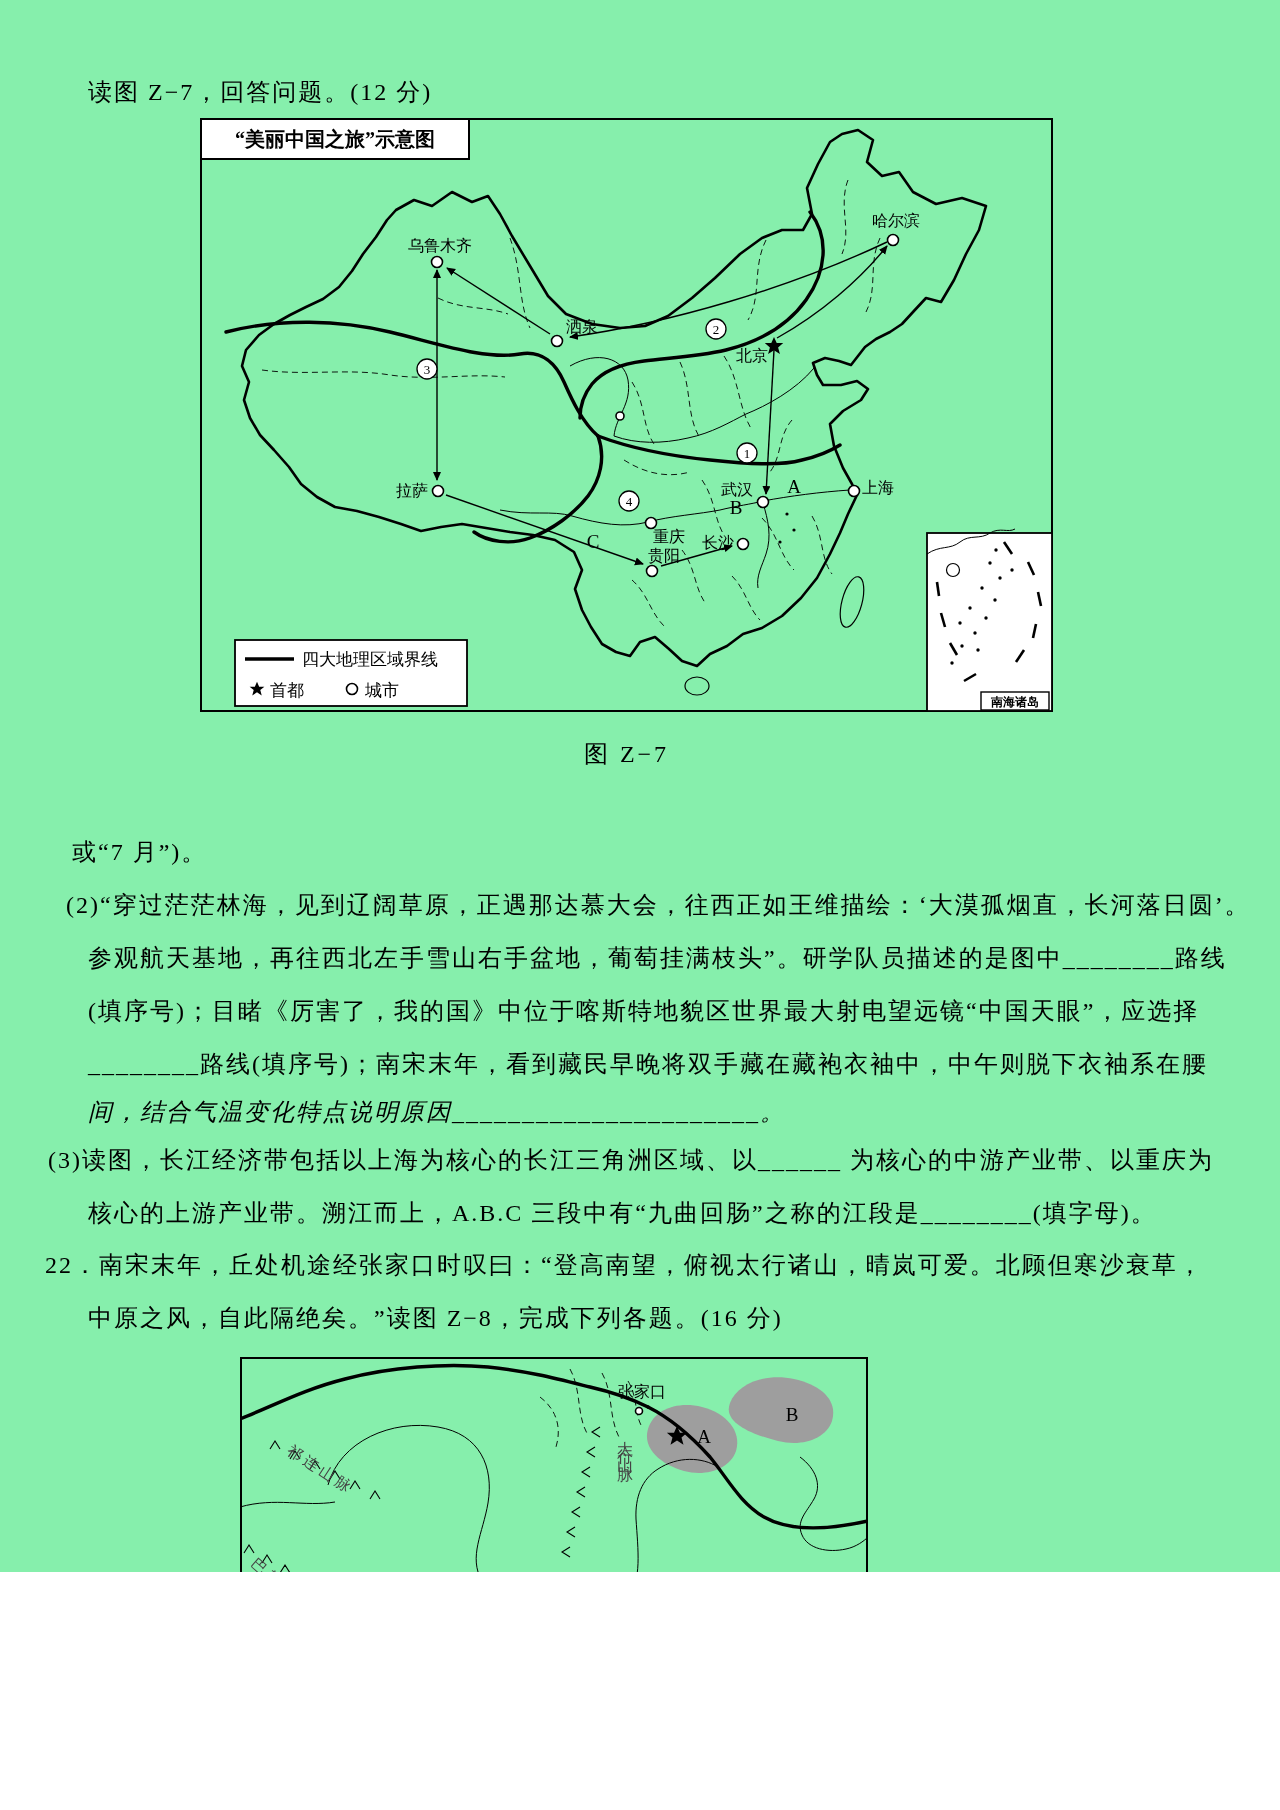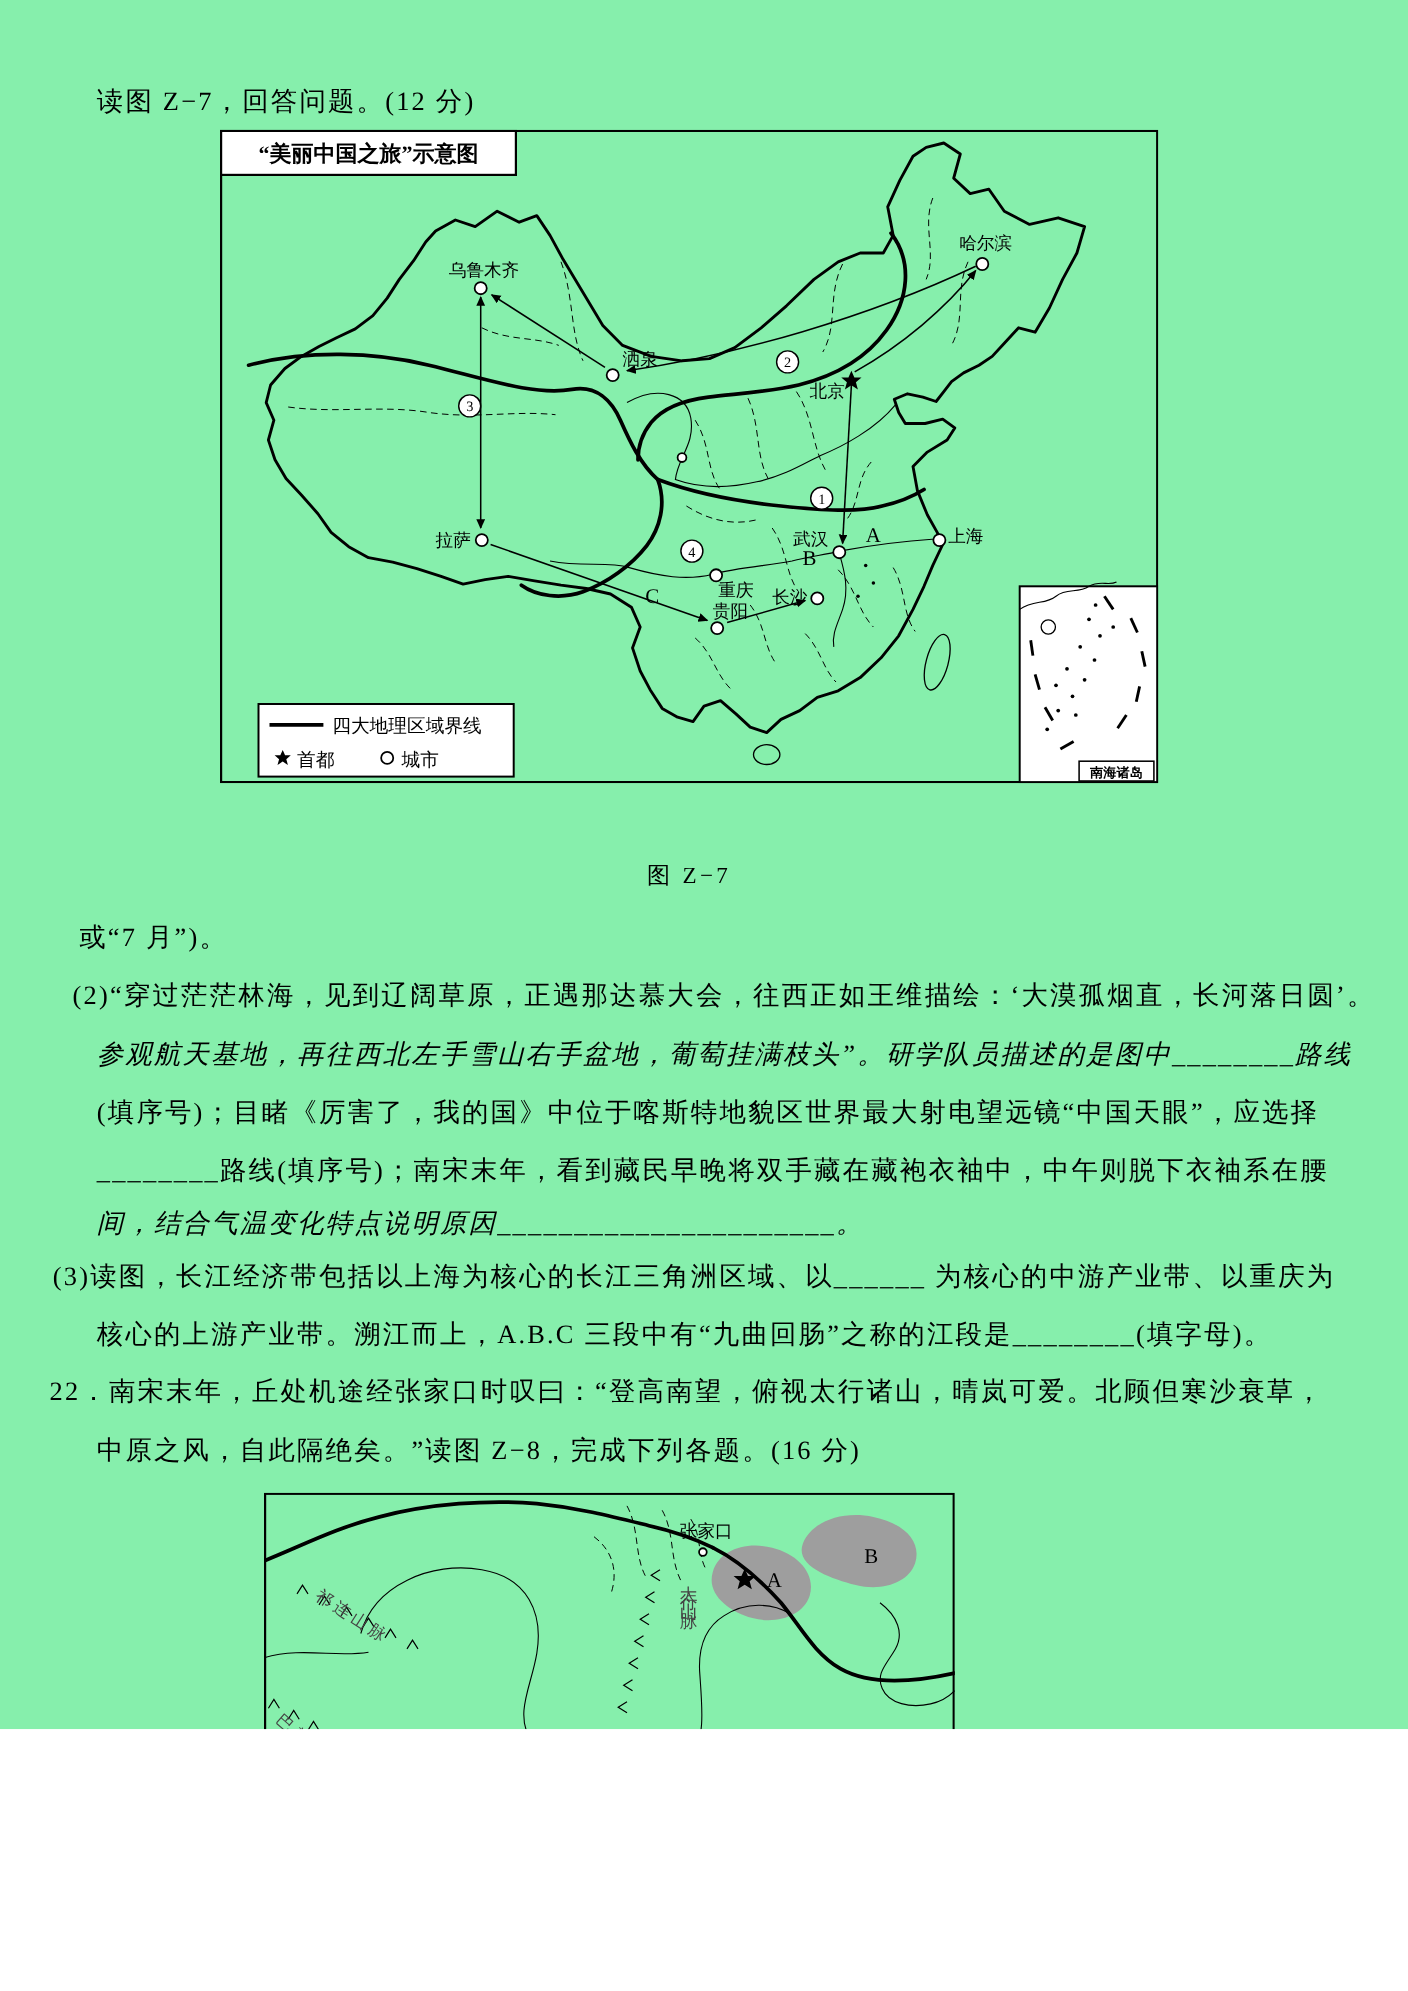--- a/index.html
+++ b/index.html
@@ -1,19 +1,19 @@
 <!DOCTYPE html>
 <html><head>
 <meta charset="utf-8">
 <style>
   html,body{margin:0;padding:0;background:#fff;}
   .page{position:relative;width:1280px;height:1572px;background:#86efac;
         font-family:"Liberation Serif","DejaVu Serif",serif;color:#000;overflow:hidden;padding-left:21px;}
   .tl{position:absolute;font-size:24px;letter-spacing:2px;white-space:nowrap;}
-  .cap{position:absolute;text-align:center;font-size:21px;letter-spacing:3px;margin-top:44px;}
+  .cap{position:absolute;text-align:center;font-size:24px;letter-spacing:3px;}
   svg{position:absolute;}
   svg text{font-family:"Liberation Serif","DejaVu Serif",serif;fill:#000;}
   .outline{fill:none;stroke:#000;stroke-width:2.6;stroke-linejoin:round;}
   .thick{fill:none;stroke:#000;stroke-width:3.4;stroke-linecap:round;}
   .thin{fill:none;stroke:#000;stroke-width:1;}
   .dash{fill:none;stroke:#000;stroke-width:.9;stroke-dasharray:6 4;}
   .route{fill:none;stroke:#000;stroke-width:1.4;}
   .clabel{font-size:16px;text-anchor:middle;}
   .letter{font-size:19px;text-anchor:middle;}
   .numtxt{font-size:13px;text-anchor:middle;}
@@ -201,21 +201,21 @@
       </g>
       <rect x="781" y="574" width="68" height="18" fill="#fff" stroke="#000" stroke-width="1.4"></rect>
       <text x="815" y="588" font-size="12" font-weight="bold" text-anchor="middle">南海诸岛</text>
     </g>
   </svg>
 
   <div class="cap" style="left:200px;top:738px;width:853px;">图 Z−7</div>
 
   <div class="tl" style="left:72px;top:836px;">或“7 月”)。</div>
   <div class="tl" style="left:48px;top:889px;margin-left:18px;">(2)“穿过茫茫林海，见到辽阔草原，正遇那达慕大会，往西正如王维描绘：‘大漠孤烟直，长河落日圆’。</div>
-  <div class="tl" style="left:88px;top:942px;font-style:italic;">参观航天基地，再往西北左手雪山右手盆地，葡萄挂满枝头”。研学队员描述的是图中________路线</div>
+  <div class="tl" style="left:88px;top:942px;">参观航天基地，再往西北左手雪山右手盆地，葡萄挂满枝头”。研学队员描述的是图中________路线</div>
   <div class="tl" style="left:88px;top:995px;">(填序号)；目睹《厉害了，我的国》中位于喀斯特地貌区世界最大射电望远镜“中国天眼”，应选择</div>
   <div class="tl" style="left:88px;top:1048px;">________路线(填序号)；南宋末年，看到藏民早晚将双手藏在藏袍衣袖中，中午则脱下衣袖系在腰</div>
   <div class="tl" style="left:88px;top:1096px;font-style:italic;">间，结合气温变化特点说明原因______________________。</div>
   <div class="tl" style="left:48px;top:1144px;">(3)读图，长江经济带包括以上海为核心的长江三角洲区域、以______ 为核心的中游产业带、以重庆为</div>
   <div class="tl" style="left:88px;top:1197px;">核心的上游产业带。溯江而上，A.B.C 三段中有“九曲回肠”之称的江段是________(填字母)。</div>
   <div class="tl" style="left:45px;top:1249px;">22．南宋末年，丘处机途经张家口时叹曰：“登高南望，俯视太行诸山，晴岚可爱。北顾但寒沙衰草，</div>
   <div class="tl" style="left:88px;top:1302px;">中原之风，自此隔绝矣。”读图 Z−8，完成下列各题。(16 分)</div>
 
   <svg style="left:240px;top:1357px;" width="628" height="333" viewBox="0 0 628 333">
     <rect x="1" y="1" width="626" height="331" fill="none" stroke="#000" stroke-width="2"></rect>

